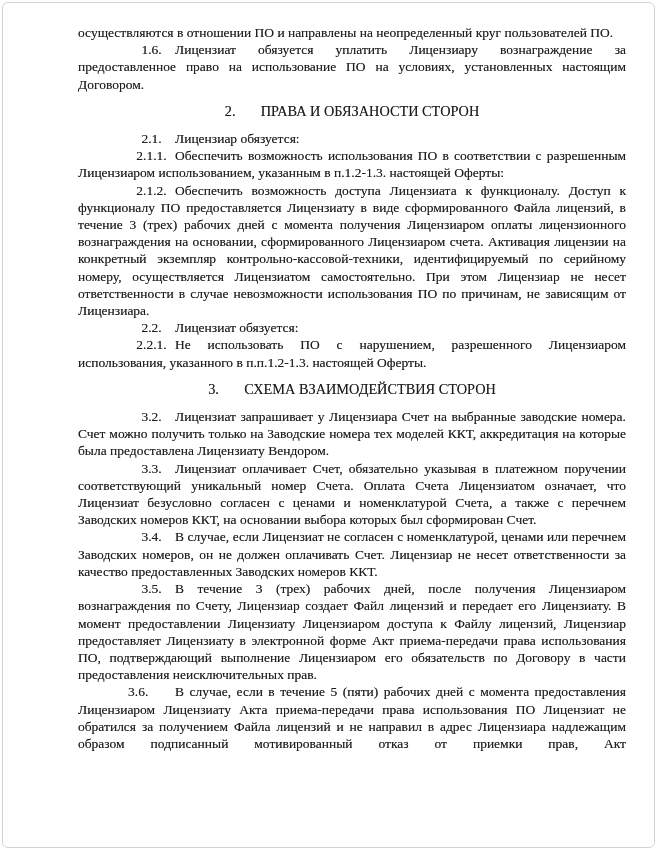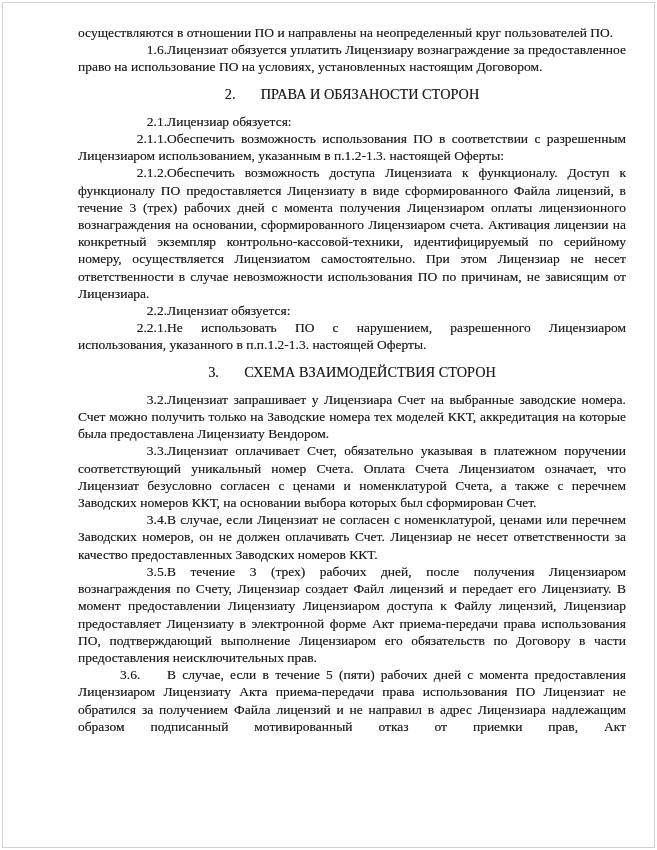--- a/index.html
+++ b/index.html
@@ -13,21 +13,21 @@
     background:#ffffff;
     font-family:"Liberation Serif", serif;
     position:relative;
     overflow:hidden;
   }
   .page{
     position:absolute;
     left:2px;top:2px;right:2px;bottom:2px;
     background:var(--paper);
     border:1px solid var(--border);
-    border-radius:0;
+    border-radius:6px;
     box-sizing:border-box;
     overflow:hidden;
   }
   .doc{
     position:absolute;
     left:75px;top:21px;
     width:548px;
     color:var(--text-color);
     font-size:13.5px;
     line-height:17.2px;
@@ -37,21 +37,22 @@
   .para{
     margin:0;
     text-indent:42px;
   }
   .para.no-indent{ text-indent:0; }
   .para.cut-end{ text-align-last:justify; }
   .pnum{
     display:inline-block;
     min-width:47px;
     text-indent:0;
-    text-align:right;
+    text-align:center;
+    margin-left:8px;
   }
   .heading{
     margin:10px 0 10px 0;
     text-indent:0;
     text-align:center;
     font-weight:normal;
     font-size:14.3px;
   }
   .hnum{
     display:inline-block;

